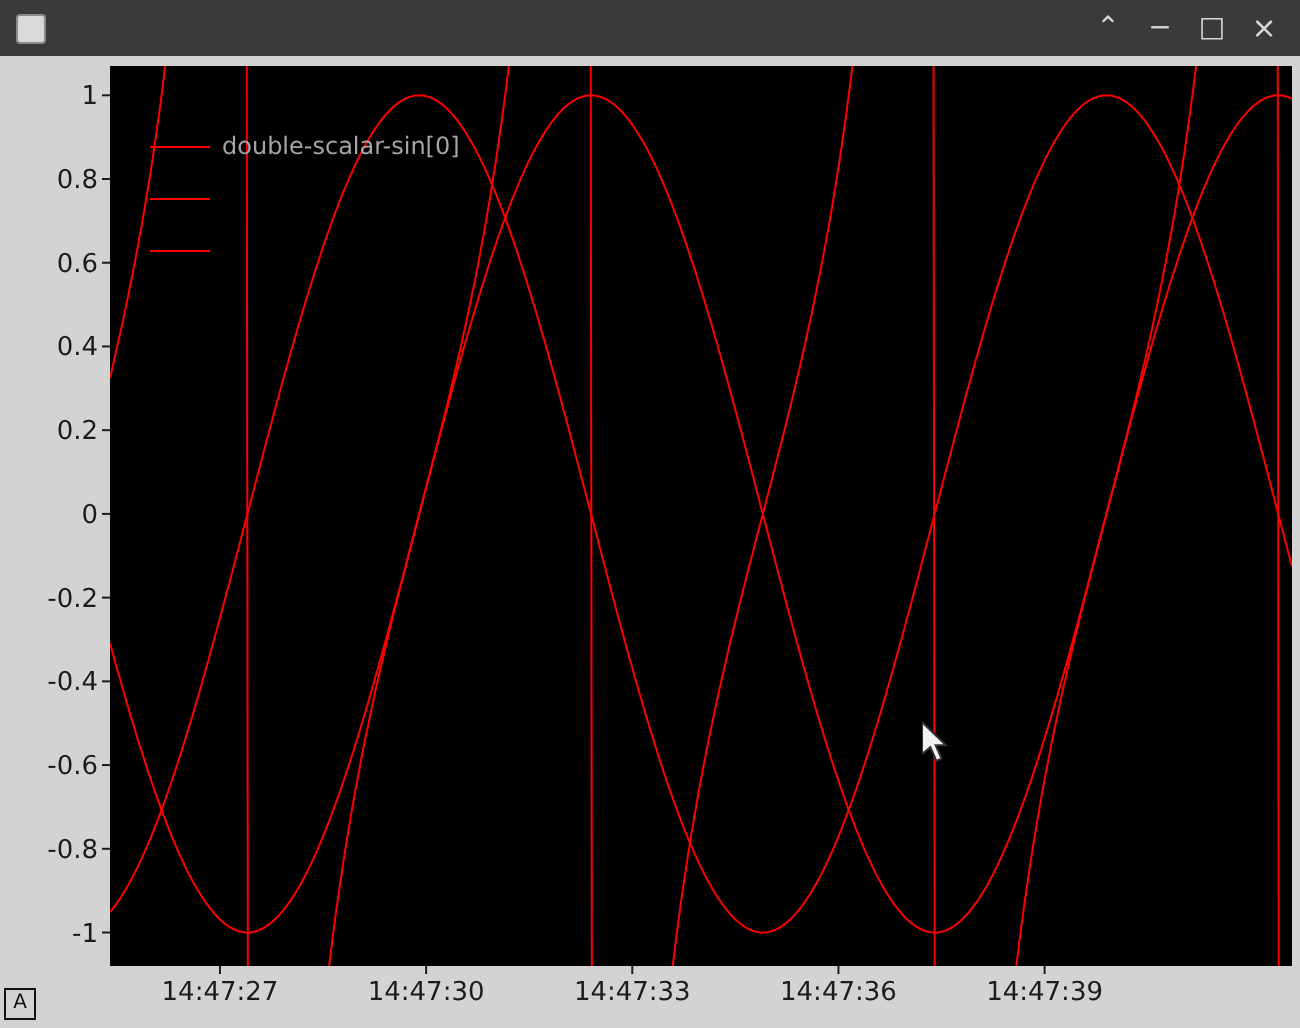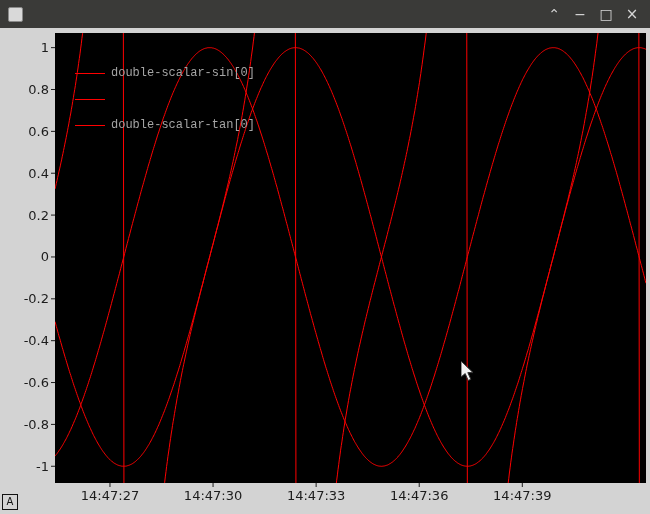--- a/index.html
+++ b/index.html
@@ -30,21 +30,21 @@
   .content {
     position:relative; flex:1; background:#d3d3d3; overflow:hidden;
   }
   #plot-svg { position:absolute; left:0; top:0; }
   #plot-svg text { font-family:"DejaVu Sans", sans-serif; }
   .legend {
     position:absolute; left:75px; top:32px; z-index:2;
   }
   .legend-row { display:flex; align-items:center; height:26px; }
   .legend-line { width:30px; height:1px; background:#ff0000; margin-right:6px; }
-  .legend-label { color:#a5a5a5; font-size:12px; white-space:nowrap;font-family:Liberation Mono, monospace; }
+  .legend-label { color:#a5a5a5; font-size:12px; white-space:nowrap; }
   .badge-a {
     position:absolute; left:2px; top:466px; width:14px; height:14px;
     background:#d3d3d3; border:1px solid #111;
     font-size:10px; line-height:14px; text-align:center; color:#111; z-index:2;
   }
   .cursor { position:absolute; left:461px; top:333px; z-index:3; pointer-events:none; }
 </style>
 </head>
 <body>
 
@@ -108,21 +108,20 @@
     <div class="legend">
       <div class="legend-row">
         <span class="legend-line"></span>
         <span class="legend-label">double-scalar-sin[0]</span>
       </div>
       <div class="legend-row">
         <span class="legend-line"></span>
       </div>
       <div class="legend-row">
         <span class="legend-line"></span>
-        <span class="legend-label">double-scalar-tan[0]</span>
       </div>
     </div>
 
     <div class="badge-a">A</div>
 
     <div class="cursor">
       <svg width="15" height="23">
         <polygon points="0,0 0,16 4.2,12.6 7.2,19.5 9.8,18.3 6.8,11.6 12,11.6" fill="#f2f2f2" stroke="#333" stroke-width="1"></polygon>
       </svg>
     </div>

